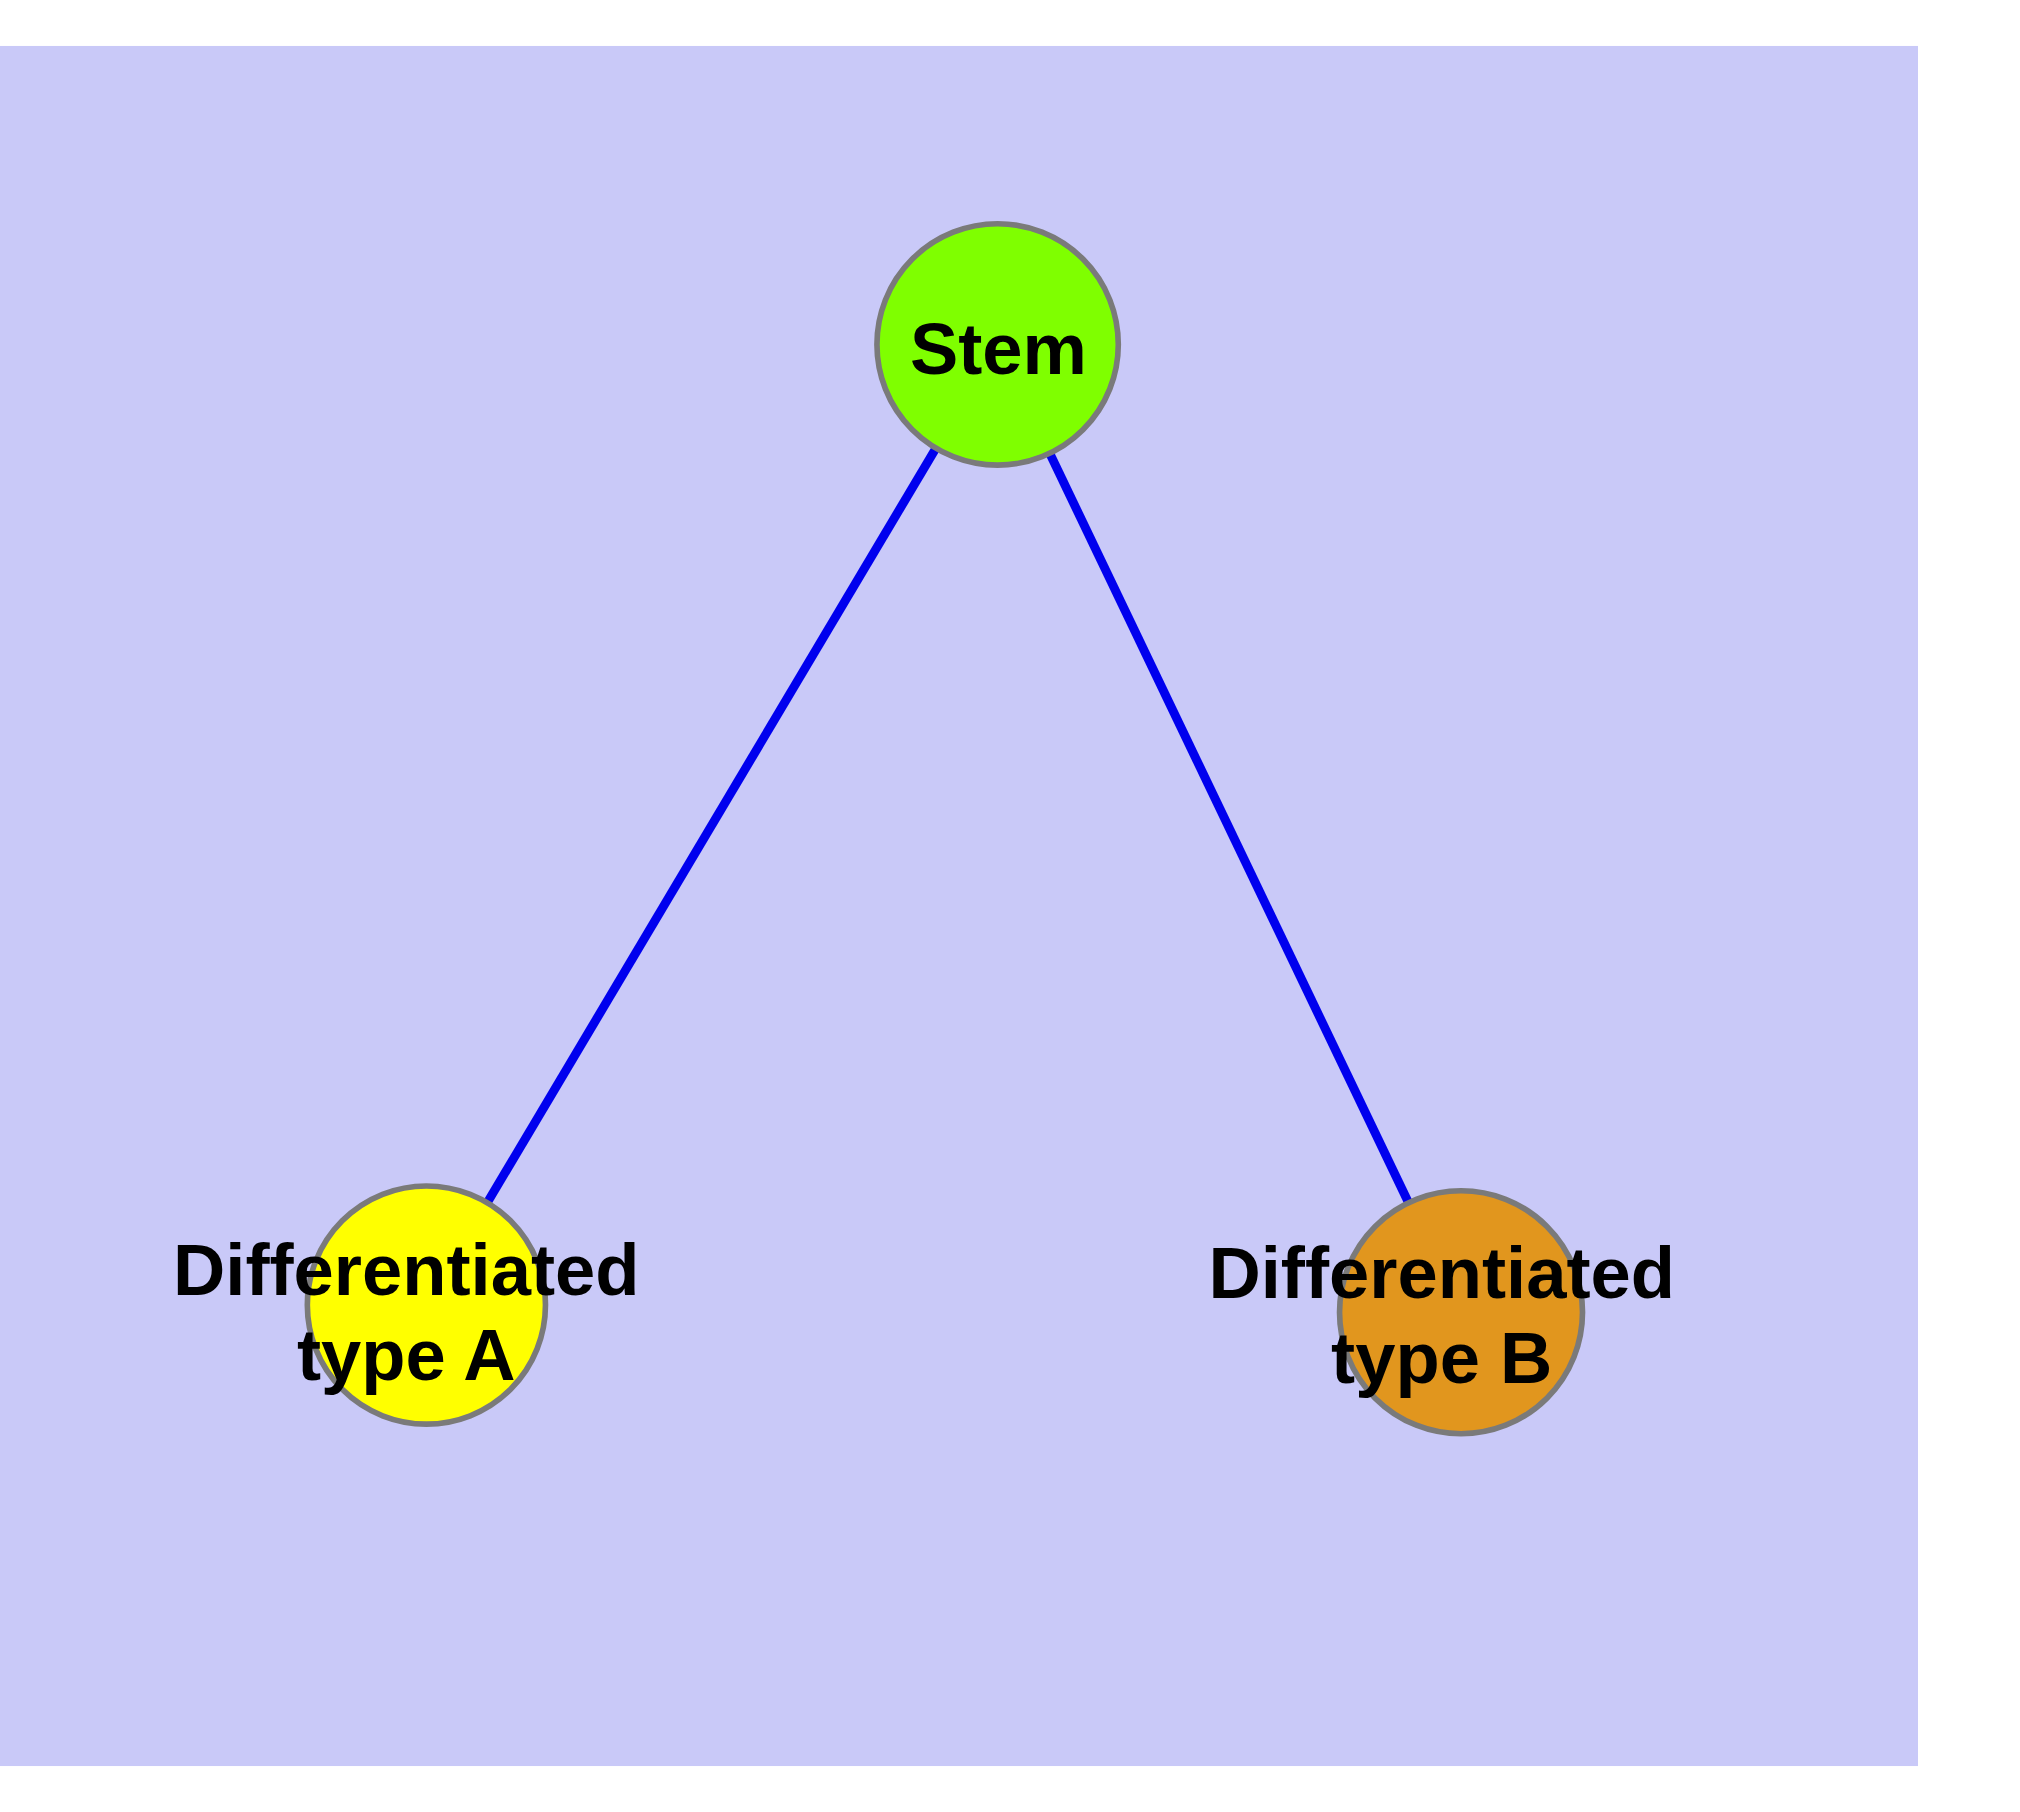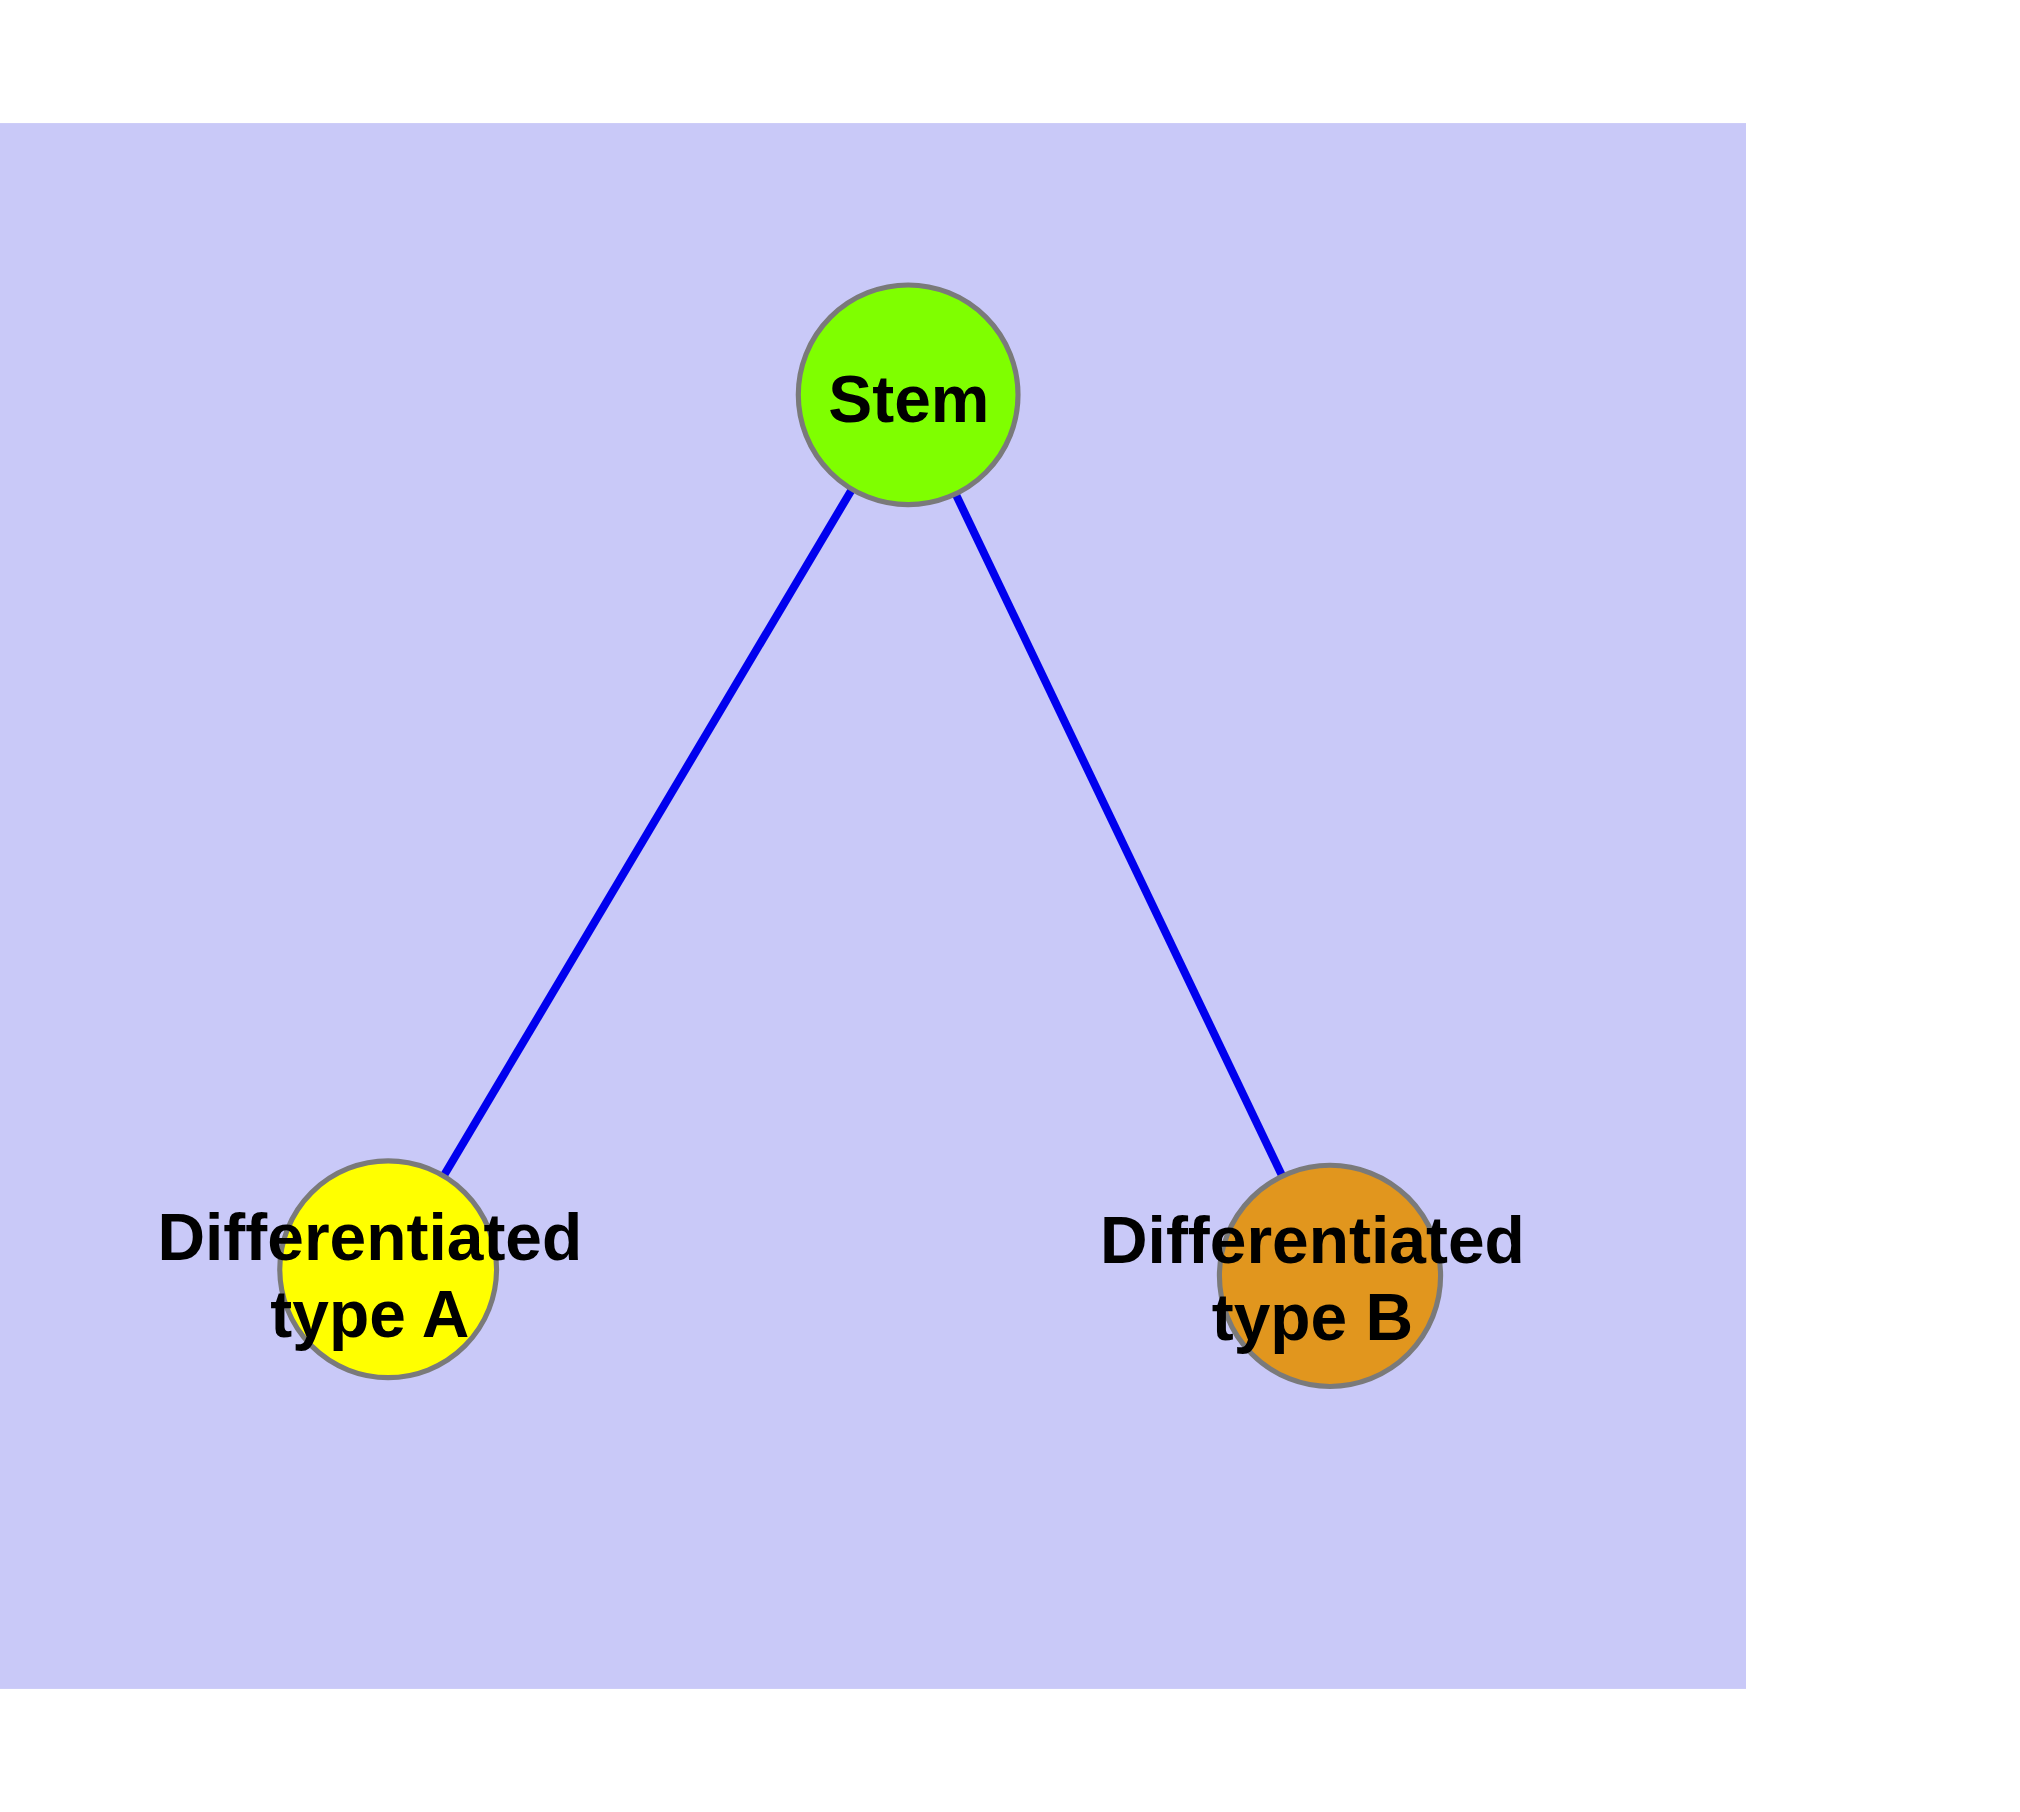--- a/index.html
+++ b/index.html
@@ -2,21 +2,21 @@
 <html style="font-size:13.6px"><head>
 <meta charset="utf-8">
 <style>
   html, body {
     margin: 0;
     padding: 0;
     background: #ffffff;
   }
   #canvas {
     position: relative;
-    width: 1746px;
+    width: 1918px;
     height: 1812px;
     overflow: hidden;
   }
   #diagram-svg {
     position: absolute;
     left: 0;
     top: 0;
     width: 100%;
     height: 100%;
   }

